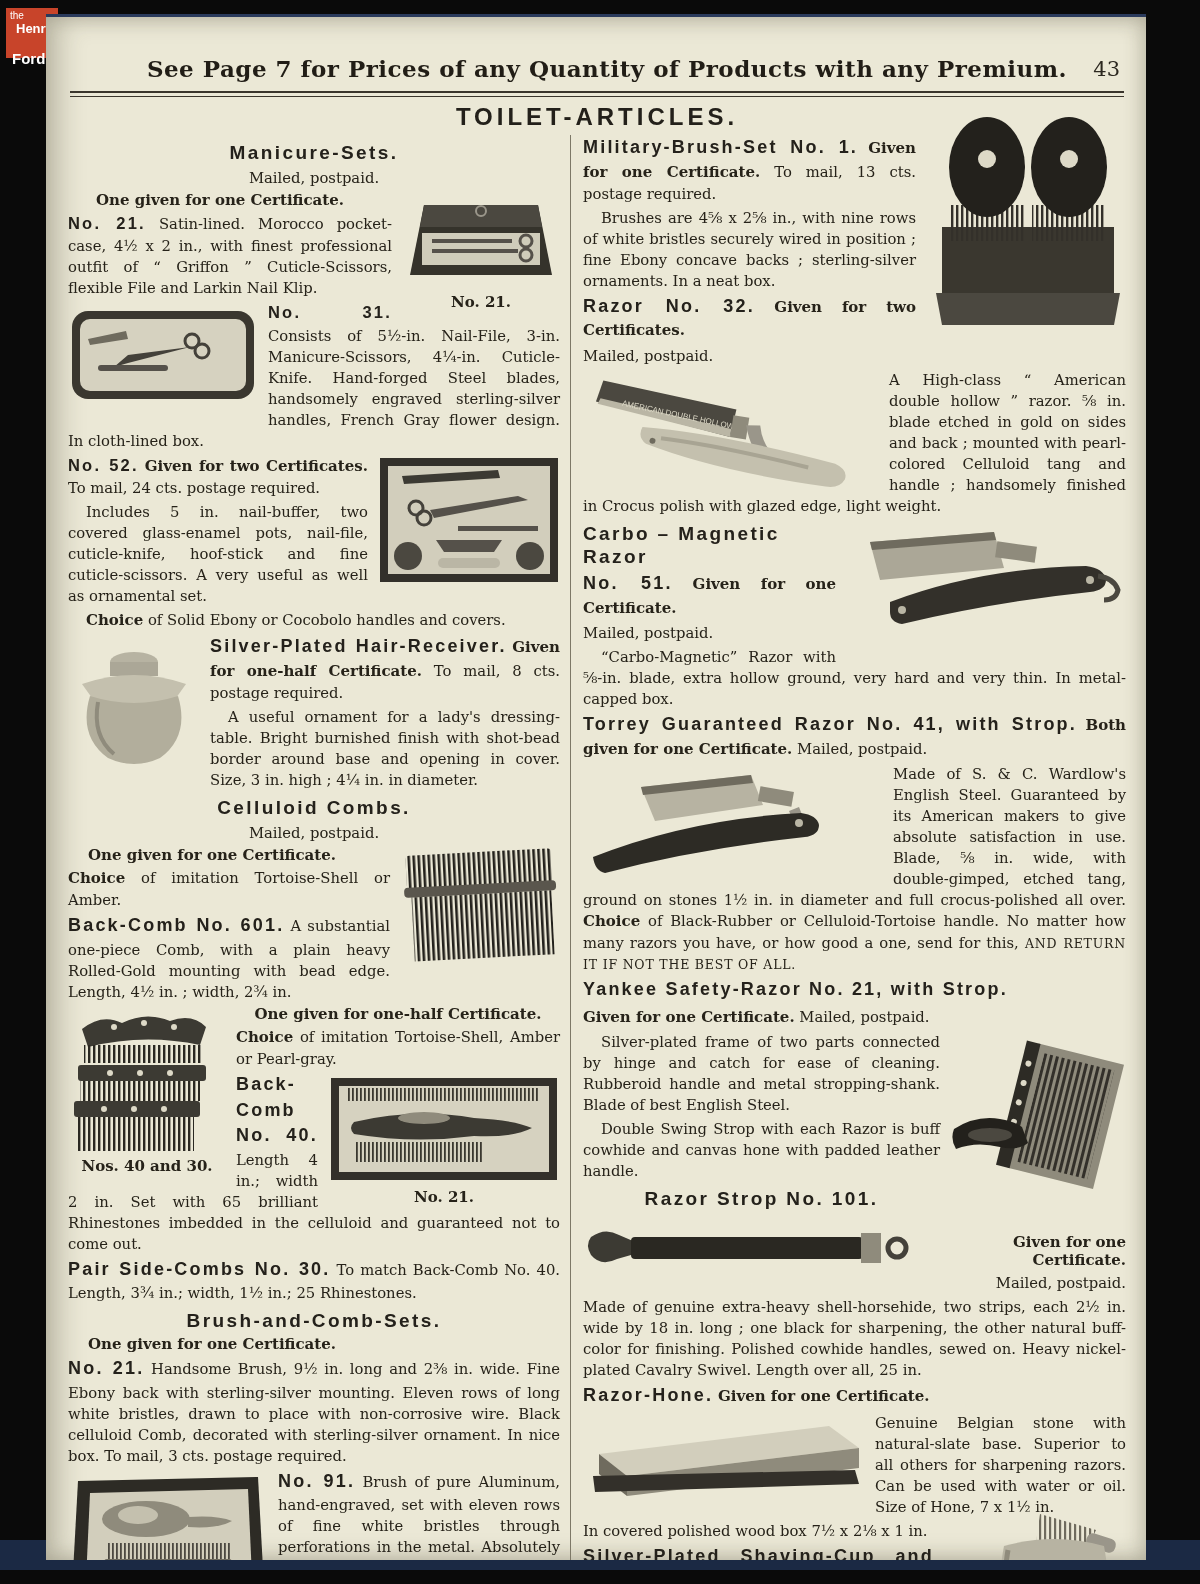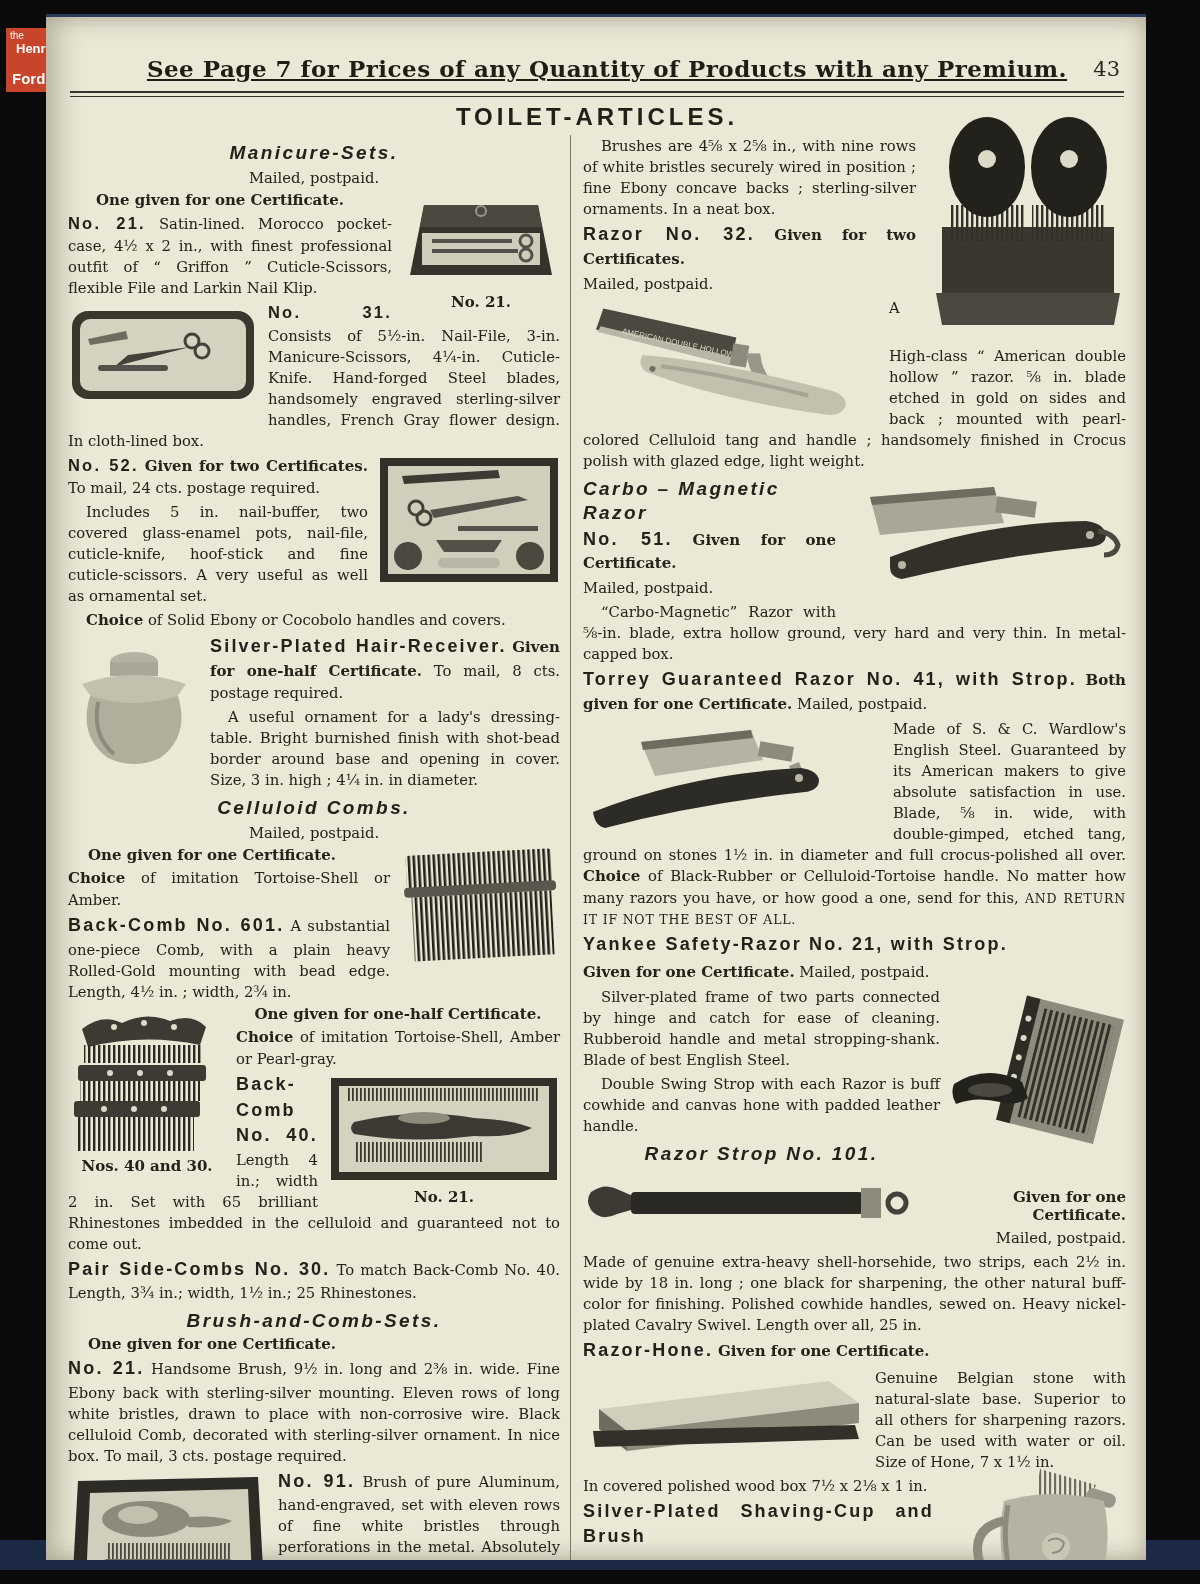--- a/index.html
+++ b/index.html
@@ -1,42 +1,42 @@
 <!DOCTYPE html>
 <html><head>
 <meta charset="utf-8">
 <style>
   html,body{margin:0;padding:0;}
   body{width:1200px;height:1584px;background:#0a0a0a;position:relative;overflow:hidden;
        font-family:"DejaVu Serif","Liberation Serif",serif;}
   .bottom-band{position:absolute;left:0;right:0;bottom:14px;height:30px;background:#1b2944;}
-  .logo{position:absolute;left:6px;top:28px;width:52px;height:64px;background:#c8442a;
+  .logo{position:absolute;left:6px;top:8px;width:52px;height:50px;background:#c8442a;
         color:#fff;font-family:"Liberation Sans",sans-serif;line-height:1;padding:3px 0 0 4px;box-sizing:border-box;}
   .logo .l1{font-size:10px;display:block;}
   .logo .l2{font-size:13px;font-weight:700;display:block;margin:1px 0 0 6px;}
   .logo .l3{font-size:15px;font-weight:700;display:block;margin:16px 0 0 2px;}
   .page{position:absolute;left:46px;top:14px;width:1100px;height:1546px;background:#ebe8d6;
         border-top:3px solid #2a3a5c;box-shadow:inset 14px 0 26px rgba(60,55,35,.25), inset -6px 0 18px rgba(60,55,35,.2);
         box-sizing:border-box;padding:30px 20px 0 22px;overflow:hidden;color:#262219;}
   .pageno{position:absolute;top:40px;right:26px;font-size:21px;color:#2c2820;}
-  .banner{text-align:center;font-weight:700;font-size:23px;letter-spacing:.5px;margin:8px 40px 0 60px;color:#211d16;text-decoration:underline;}
+  .banner{text-align:center;font-weight:700;font-size:23px;letter-spacing:.5px;margin:8px 40px 0 60px;color:#211d16;}
   .rule2{margin:9px 2px 0 2px;border-top:2px solid #3a352c;border-bottom:1px solid #3a352c;height:3px;}
   .main-title{text-align:center;font-family:"Liberation Sans",sans-serif;font-weight:700;font-size:24px;
         letter-spacing:4px;margin:6px 0 4px 0;color:#23201a;}
   .cols{display:flex;align-items:flex-start;}
   .col-left{width:492px;}
   .col-right{flex:1;border-left:1px solid #7d7867;padding-left:12px;margin-left:10px;min-height:1380px;}
   section{overflow:visible;}
   p{margin:0 0 3px 0;}
   .body{font-size:14.8px;line-height:1.42;text-align:justify;}
   .center{text-align:center;}
   .right-al{text-align:right;}
   .ind{text-indent:18px;}
   .sec-h{font-family:"Liberation Sans",sans-serif;font-weight:700;font-size:19px;letter-spacing:2.4px;
-         color:#24211b;margin:6px 0 2px 0;line-height:1.25;font-style:italic;}
+         color:#24211b;margin:6px 0 2px 0;line-height:1.25;}
   .runin{font-family:"Liberation Sans",sans-serif;font-weight:700;font-size:16.5px;letter-spacing:2.2px;color:#24211b;}
   .runin-lg{font-family:"Liberation Sans",sans-serif;font-weight:700;font-size:18px;letter-spacing:2.2px;color:#24211b;}
   .cert{font-weight:700;font-size:15px;}
   .caps{font-size:12.5px;letter-spacing:.8px;}
   .fig{margin:2px;}
   .fig.right{float:right;margin:2px 0 4px 10px;}
   .fig.left{float:left;margin:2px 10px 4px 0;}
   .figcap{font-weight:700;font-size:15px;text-align:center;margin-top:2px;}
   figure{padding:0;}
   svg{display:block;}
@@ -232,20 +232,21 @@
           <rect x="16" y="118" width="172" height="66" fill="#3a372f"></rect>
           <polygon points="10,184 194,184 188,216 16,216" fill="#4b4840"></polygon>
           <rect x="24" y="96" width="74" height="36" fill="url(#pr1)"></rect>
           <rect x="106" y="96" width="74" height="36" fill="url(#pr1)"></rect>
           <ellipse cx="61" cy="58" rx="38" ry="50" fill="#23211c"></ellipse>
           <ellipse cx="143" cy="58" rx="38" ry="50" fill="#23211c"></ellipse>
           <circle cx="61" cy="50" r="9" fill="#ddd9c7"></circle>
           <circle cx="143" cy="50" r="9" fill="#ddd9c7"></circle>
         </svg>
       </figure>
+      <p class="body"><span class="runin-lg">Military-Brush-Set No. 1.</span> <span class="cert">Given for one Certificate.</span> <span>To mail, 13 cts. postage required.</span></p>
       <p class="body ind">Brushes are 4⅝ x 2⅝ in., with nine rows of white bristles securely wired in position ; fine Ebony concave backs ; sterling-silver ornaments. In a neat box.</p>
     </section>
 
     <section>
       <p class="body"><span class="runin-lg">Razor No. 32.</span> <span class="cert">Given for two Certificates.</span></p>
       <p class="body">Mailed, postpaid.</p>
       <figure class="fig left">
         <svg width="296" height="120" viewBox="0 0 296 120">
           <g transform="rotate(9 148 60)">
             <polygon points="14,30 150,38 148,66 10,52" fill="#4b4840"></polygon>

